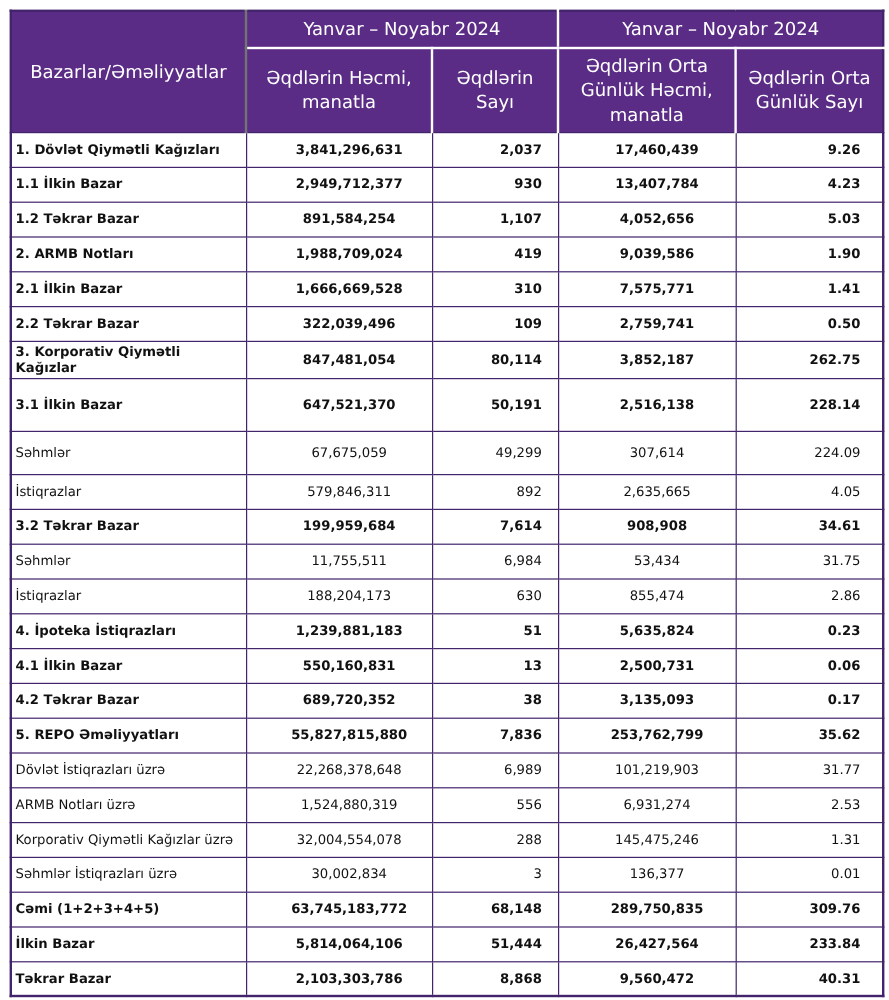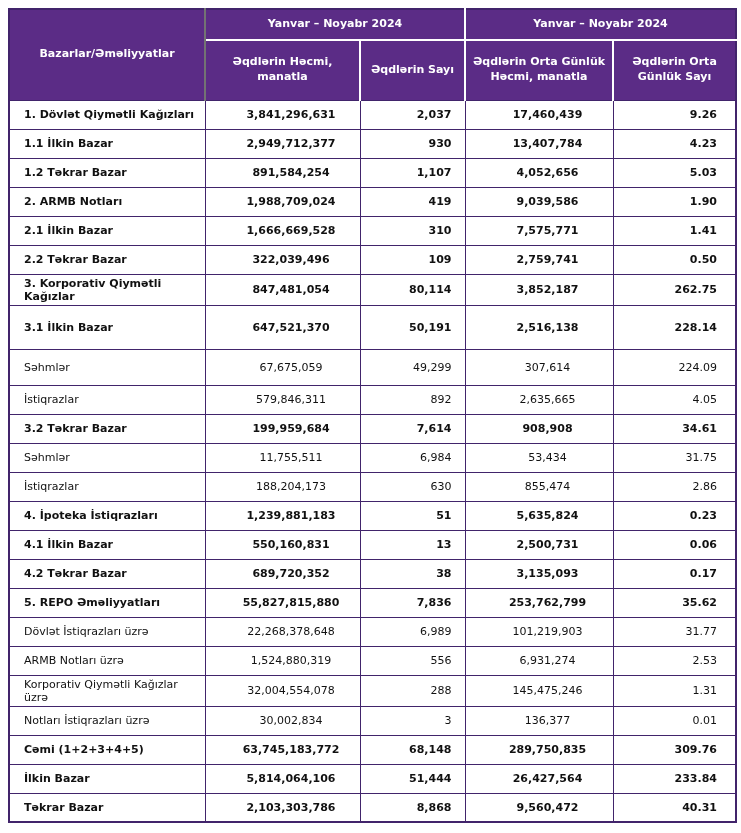--- a/index.html
+++ b/index.html
@@ -23,22 +23,22 @@
     border-collapse: collapse;
     table-layout: fixed;
     width: 727px;
     border: 2px solid var(--border-color);
     font-size: 11px;
   }
   
   thead th {
     background: var(--header-bg);
     color: var(--header-text);
-    font-weight: 700;
-    font-size: 11px;
+    font-weight: 400;
+    font-size: 15px;
     line-height: 1.35;
     text-align: center;
     vertical-align: middle;
     padding: 4px 6px;
   }
   th.corner-th {
     border-right: 2px solid #737373;
     border-bottom: 1px solid var(--border-color);
   }
   th.period-th {
@@ -55,21 +55,21 @@
   tbody td {
     border: 1px solid var(--border-color);
     height: 29px;
     padding: 2px 6px;
     vertical-align: middle;
     background: #ffffff;
   }
   tbody tr.bold td { font-weight: 700; }
   td.label-cell {
     text-align: left;
-    padding-left: 14px;
+    padding-left: 3px;
     padding-right: 3px;
   }
   td.align-center { text-align: center; padding-left: 23px; }
   td.align-right  { text-align: right; }
   td.vcol-1 { padding-right: 13px; margin-left: 48px; }
   td.vcol-3 { padding-right: 18px; }
   
   tbody tr:nth-child(8) td { height: 44px; }
   tbody tr:nth-child(9) td { height: 36px; }
 </style>
@@ -232,21 +232,21 @@
         <td class="num-cell align-right vcol-3">2.53</td>
       </tr>
       <tr>
         <td class="label-cell">Korporativ Qiymətli Kağızlar üzrə</td>
         <td class="num-cell align-center vcol-0">32,004,554,078</td>
         <td class="num-cell align-right vcol-1">288</td>
         <td class="num-cell align-center vcol-2">145,475,246</td>
         <td class="num-cell align-right vcol-3">1.31</td>
       </tr>
       <tr>
-        <td class="label-cell">Notları İstiqrazları üzrə</td>
+        <td class="label-cell">Səhmlər İstiqrazları üzrə</td>
         <td class="num-cell align-center vcol-0">30,002,834</td>
         <td class="num-cell align-right vcol-1">3</td>
         <td class="num-cell align-center vcol-2">136,377</td>
         <td class="num-cell align-right vcol-3">0.01</td>
       </tr>
       <tr class="bold">
         <td class="label-cell">Cəmi (1+2+3+4+5)</td>
         <td class="num-cell align-center vcol-0">63,745,183,772</td>
         <td class="num-cell align-right vcol-1">68,148</td>
         <td class="num-cell align-center vcol-2">289,750,835</td>

